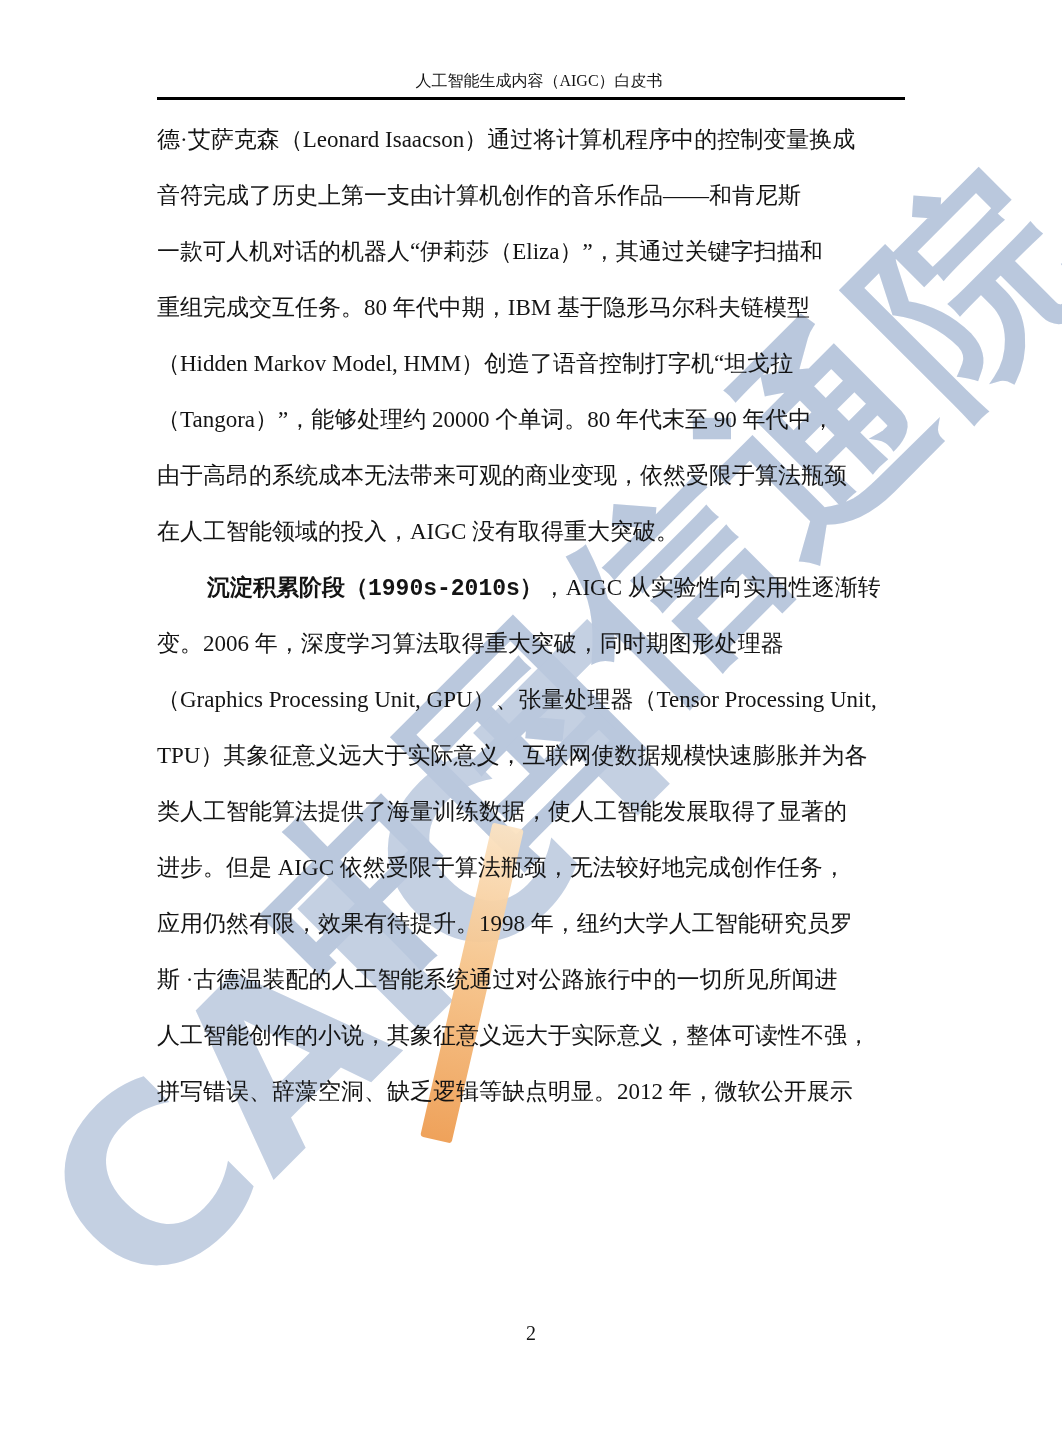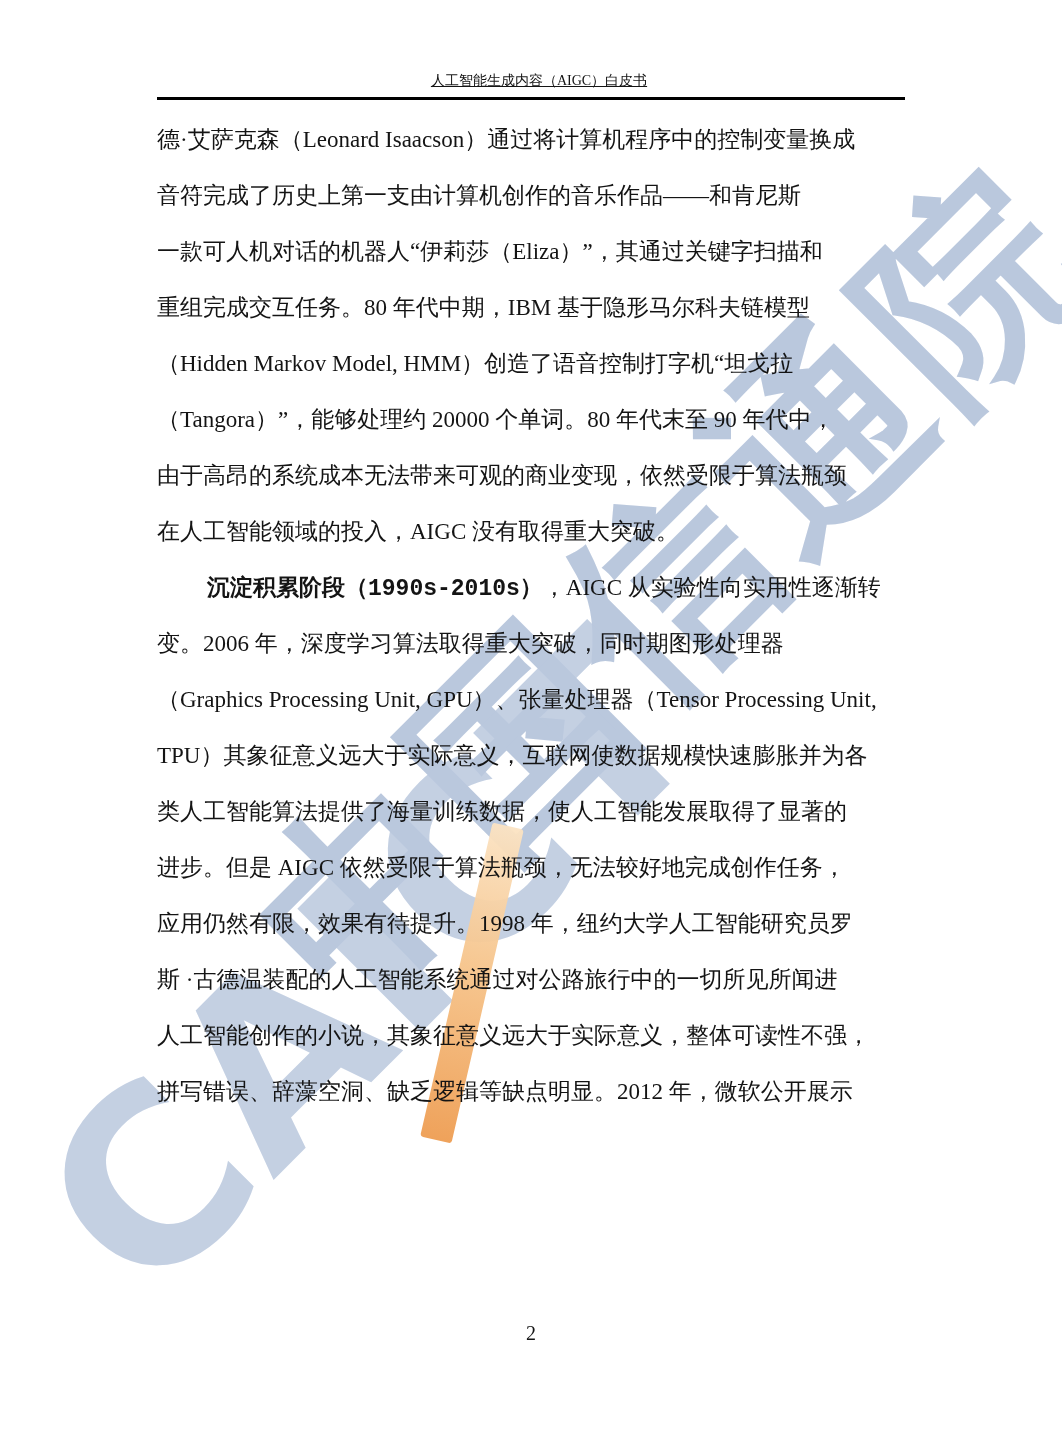--- a/index.html
+++ b/index.html
@@ -53,24 +53,23 @@
     transform:rotate(13deg);
     background:linear-gradient(180deg,#fbe3c3 0%,#f6c48b 45%,#ee9d52 100%);
     border-radius:3px;
     opacity:0.95;
   }
   
   #header-title{
     position:absolute;
     left:16px;right:0;top:68px;
     text-align:center;
-    font-size:14px;
+    font-size:16px;
     line-height:26px;
     z-index:2;
-    text-decoration:underline;
   }
   #header-rule{
     position:absolute;
     left:157px;width:748px;top:97px;
     height:3px;
     background:#000;
     z-index:2;
   }
   #body-text{
     position:absolute;

